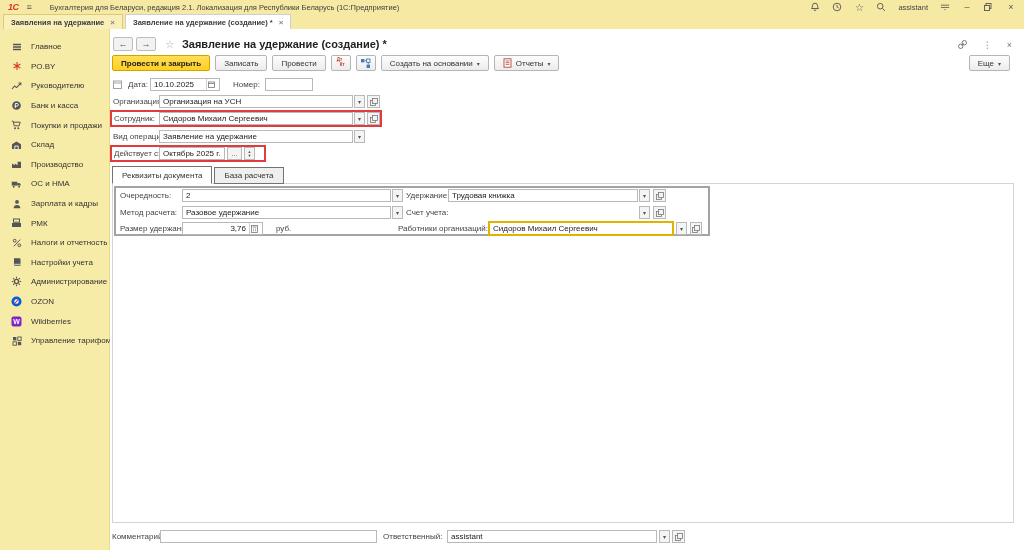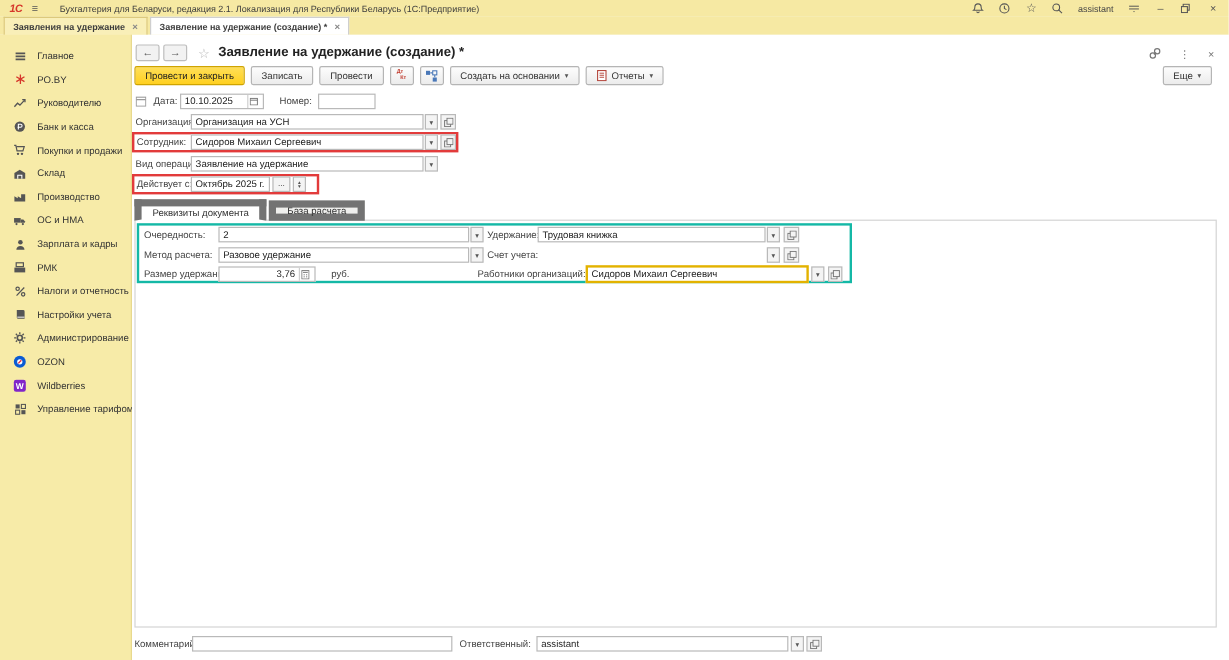--- a/index.html
+++ b/index.html
@@ -37,45 +37,45 @@
   .navrow { position:absolute; left:3px; top:8px; display:flex; align-items:center; gap:3px; }
   .navbtn { width:20px; height:14px; background:#f2f2f2; border:1px solid #bdbdbd; border-radius:2px; font-size:9px; color:#555; display:inline-flex; align-items:center; justify-content:center; }
   .fav { color:#b9b9b9; font-size:11px; margin:0 4px 0 6px; }
   .form-title { font-size:11px; font-weight:bold; color:#222; white-space:nowrap; }
   .winops { position:absolute; top:10px; right:12px; display:flex; gap:15px; align-items:center; color:#777; }
   .winops .ic { font-size:9px; }
 
   
   .cmdbar { position:absolute; left:2px; top:26px; display:flex; gap:5px; align-items:center; }
   .btn { height:16px; border:1px solid #b5b5b5; border-radius:2px; background:linear-gradient(#fdfdfd,#ececec); padding:0 8px; font-size:8px; color:#333; display:inline-flex; align-items:center; gap:4px; white-space:nowrap; }
-  .btn.primary { background:linear-gradient(#ffdf58,#ffd020); border-color:#cfa400; font-weight:normal; color:#222; }
+  .btn.primary { background:linear-gradient(#ffdf58,#ffd020); border-color:#cfa400; font-weight:bold; color:#222; }
   .btn .caret { font-size:6px; color:#555; }
   .iconbtn { width:20px; padding:0; justify-content:center; }
   .dtkt { font-size:4.5px; line-height:1.1; color:#c0392b; font-weight:bold; display:inline-block; text-align:left; }
   .dtkt i { font-style:normal; display:block; }
   .dtkt i:last-child { padding-left:3px; }
   .more-btn { position:absolute; right:14px; top:26px; }
 
   
   .lbl { position:absolute; font-size:8px; color:#444; white-space:nowrap; line-height:13px; }
   .inp { position:absolute; height:13px; border:1px solid #b9b9b9; background:#fff; font-size:8px; color:#222; display:flex; align-items:center; padding:0 3px; overflow:hidden; white-space:nowrap; }
   .inp.num { justify-content:flex-end; }
   .dd { position:absolute; width:11px; height:13px; border:1px solid #b9b9b9; background:#f4f4f4; display:flex; align-items:center; justify-content:center; font-size:6px; color:#555; }
   .lnk { position:absolute; width:13px; height:13px; border:1px solid #b9b9b9; background:#f4f4f4; display:flex; align-items:center; justify-content:center; }
   .inbtn { width:10px; height:11px; margin-left:auto; border-left:1px solid #cfcfcf; display:inline-flex; align-items:center; justify-content:center; flex:none; }
   .hl-red { position:absolute; border:2px solid #e23b3b; }
   .hl-yellow { border:2px solid #e3b200 !important; }
   .spin { position:absolute; width:11px; height:13px; border:1px solid #b9b9b9; background:#f4f4f4; display:flex; flex-direction:column; align-items:center; justify-content:center; font-size:4px; color:#555; line-height:1; }
 
   
   .doctabs { position:absolute; left:2px; top:137px; display:flex; align-items:flex-end; z-index:2; }
-  .dtab { height:17px; padding:0 9px; display:inline-flex; align-items:center; font-size:8px; color:#333; border:6px solid #737373; background:#efefed; margin-right:2px; }
+  .dtab { height:17px; padding:0 9px; display:inline-flex; align-items:center; font-size:8px; color:#333; border:1px solid #737373; background:#efefed; margin-right:2px; }
   .dtab.active { background:#fff; height:18px; border-bottom:1px solid #fff; }
   .pane { position:absolute; left:2px; top:154px; width:902px; height:340px; border:1px solid #d4d4d4; background:#fff; }
-  .group { position:absolute; left:1px; top:2px; width:596px; height:50px; border:2px solid #14b8a6; }
+  .group { position:absolute; left:1px; top:2px; width:596px; height:50px; border:2px solid #a3a3a3; }
   .grp-lbl { position:absolute; font-size:8px; color:#444; white-space:nowrap; line-height:13px; }
 
   
   .ftr-lbl { position:absolute; font-size:8px; color:#444; line-height:13px; }
 
   svg { display:block; }
 </style>
 </head>
 <body>
 

